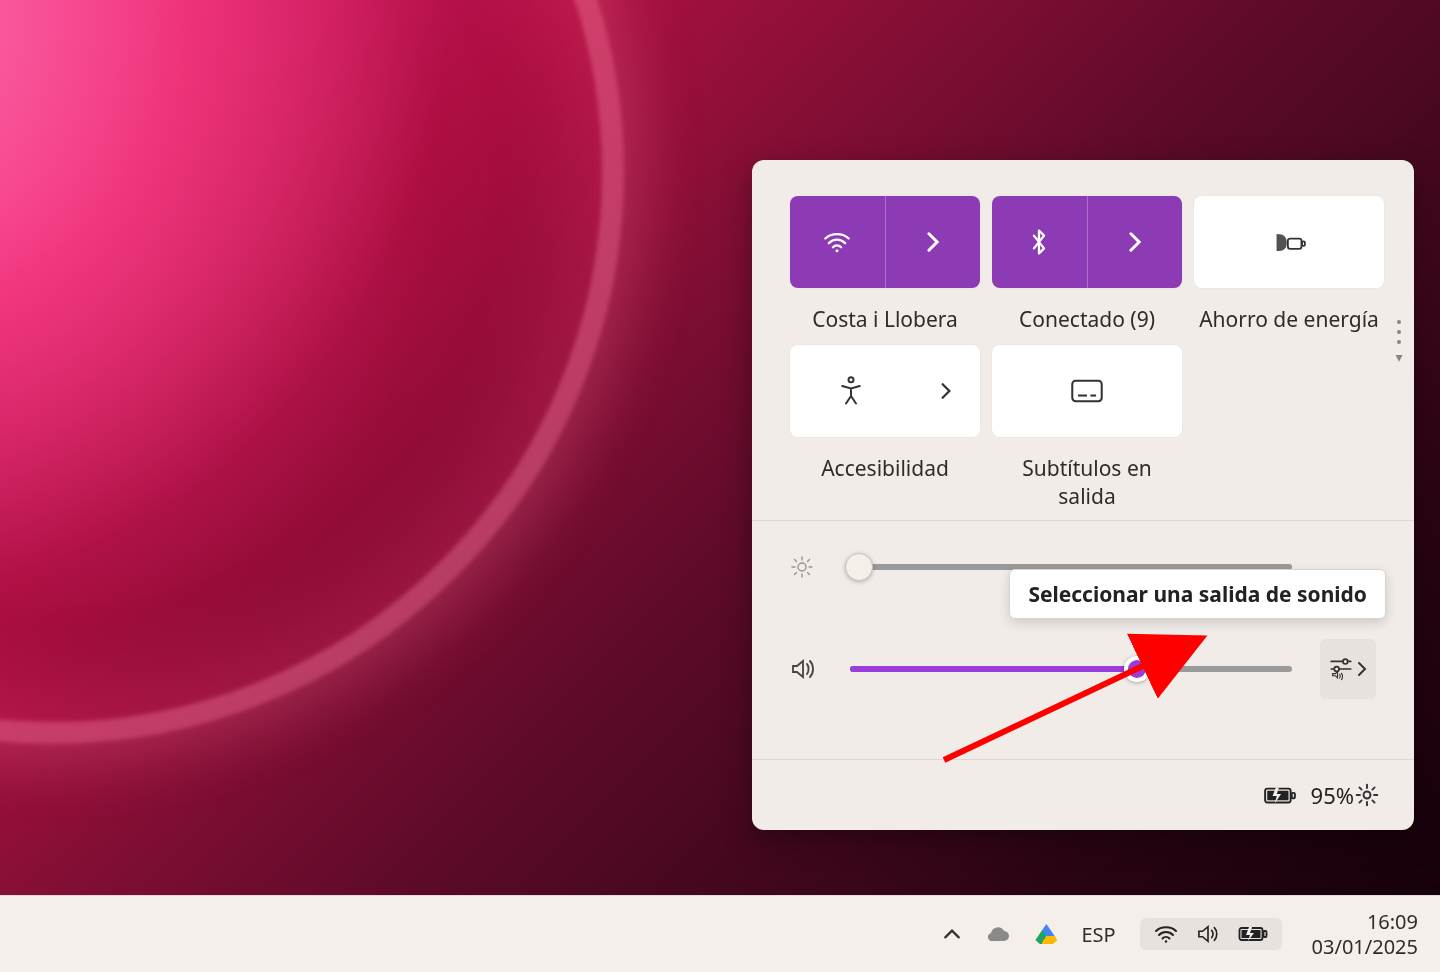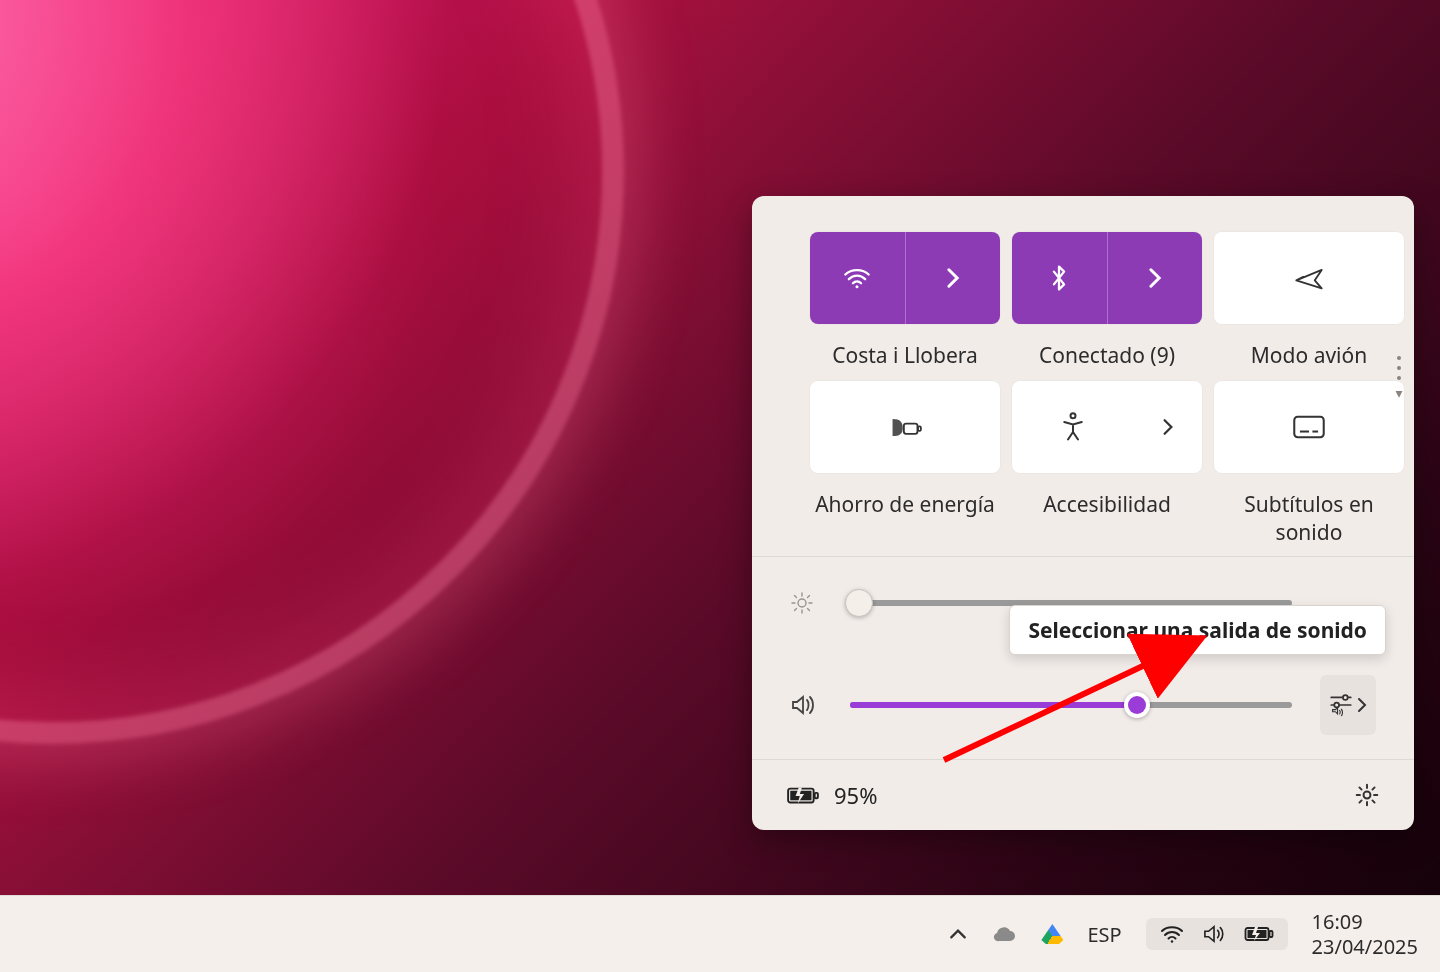--- a/index.html
+++ b/index.html
@@ -41,21 +41,21 @@
     bottom: 142px;
     width: 662px;
     background: #f2ece9;
     border-radius: 12px;
     box-shadow: 0 10px 30px rgba(0,0,0,0.35);
     display: flex;
     flex-direction: column;
   }
 
   .tiles {
-    padding: 36px 38px 10px 58px;
+    padding: 36px 38px 10px 38px;
     display: grid;
     grid-template-columns: repeat(3, 1fr);
     column-gap: 20px;
     row-gap: 44px;
     gap: 12px;
   }
 
   .tile-wrap { display:flex; flex-direction:column; align-items:center; }
   .tile {
     width: 190px;
@@ -157,22 +157,23 @@
     padding: 10px 18px;
     font-size: 21px;
     color:#222;
     box-shadow: 0 4px 12px rgba(0,0,0,0.15);
     white-space:nowrap;
   }
 
   .panel-footer {
     border-top: 1px solid rgba(0,0,0,0.08);
     padding: 20px 34px;
-    display:flex; align-items:center; justify-content:space-between;
+    display:flex; align-items:center; justify-content:flex-end;
     font-size:22px;
+    margin-top:36px;
   }
   .panel-footer .bat { display:flex; align-items:center; gap:14px; }
   .panel-footer .gear { font-size:24px; color:#333; }
 
   
   .annotation-arrow {
     position:absolute;
     pointer-events:none;
   }
 
@@ -190,21 +191,21 @@
     font-size:20px;
     color:#2c2c2c;
   }
   .tray { display:flex; align-items:center; gap:24px; }
   .tray .cluster {
     display:flex; align-items:center; gap:18px;
     padding: 6px 14px;
     border-radius:6px;
     background: rgba(0,0,0,0.05);
   }
-  .clock { line-height:1.25; font-size:20px; margin-left:0; }
+  .clock { text-align:right; line-height:1.25; font-size:20px; margin-left:6px; }
   .tray .ic { font-size:20px; display:inline-flex; align-items:center; }
 
   svg { display:block; }
 
   .gdrive {
     width:22px;height:20px;
     background:
       conic-gradient(from 210deg at 50% 60%,
         #1da462 0 120deg, #4285f4 120deg 240deg, #ffba00 240deg 360deg);
     clip-path: polygon(50% 0%, 100% 80%, 80% 100%, 20% 100%, 0% 80%);
@@ -256,30 +257,20 @@
           <span class="chev">
             <svg width="14" height="22" viewBox="0 0 10 16" fill="none" stroke="currentColor" stroke-width="2.2" stroke-linecap="round">
                 <path d="M2 2l6 6-6 6"></path>
               </svg>
           </span>
         </div>
       </div>
       <div class="tile-label">Conectado (9)</div>
     </div>
 
-    <div class="tile-wrap">
-      <div class="tile">
-        <span class="icon" style="color:#333">
-          <svg width="30" height="26" viewBox="0 0 26 22" fill="none" stroke="currentColor" stroke-width="1.6" stroke-linejoin="round">
-              <path d="M2 13l22-9-6 9 6 7-22-7 6-3z"></path>
-            </svg>
-        </span>
-      </div>
-      <div class="tile-label">Modo avión</div>
-    </div>
 
     <div class="tile-wrap">
       <div class="tile" style="color:#333">
         <span class="icon">
           <svg width="34" height="24" viewBox="0 0 30 20" fill="none" stroke="currentColor" stroke-width="1.6">
               <path d="M4 3c7 0 9 3 9 8s-3 7-9 7c0-9 0-15 0-15z" fill="currentColor" stroke="none" opacity="0.85"></path>
               <rect x="14" y="7" width="12" height="9" rx="2"></rect>
               <rect x="26.5" y="9.5" width="2.5" height="4" rx="1"></rect>
             </svg>
         </span>
@@ -311,21 +302,21 @@
     <div class="tile-wrap">
       <div class="tile" style="color:#333">
         <span class="icon">
           <svg width="34" height="26" viewBox="0 0 30 22" fill="none" stroke="currentColor" stroke-width="1.8">
               <rect x="2" y="2" width="26" height="18" rx="3"></rect>
               <line x1="7" y1="15" x2="15" y2="15"></line>
               <line x1="18" y1="15" x2="23" y2="15"></line>
             </svg>
         </span>
       </div>
-      <div class="tile-label">Subtítulos en sonido</div>
+      <div class="tile-label">Subtítulos en salida</div>
     </div>
 
   </div>
 
   <div class="side-handle">
     <span class="dot"></span>
     <span class="dot"></span>
     <span class="dot"></span>
     <span class="tri">▾</span>
   </div>
@@ -448,16 +439,16 @@
             <rect x="1.5" y="2" width="23" height="12" rx="2"></rect>
             <rect x="25.5" y="5" width="3" height="6" rx="1"></rect>
             <rect x="3.5" y="4" width="19" height="8" fill="#222" stroke="none"></rect>
             <path d="M11 1l-3 8h4l-2 6 6-8h-4l2-6z" fill="#f5efeb" stroke="none"></path>
           </svg>
       </span>
     </div>
 
     <div class="clock">
       <div>16:09</div>
-      <div>23/04/2025</div>
+      <div>03/01/2025</div>
     </div>
   </div>
 </div>
 
 </body></html>

